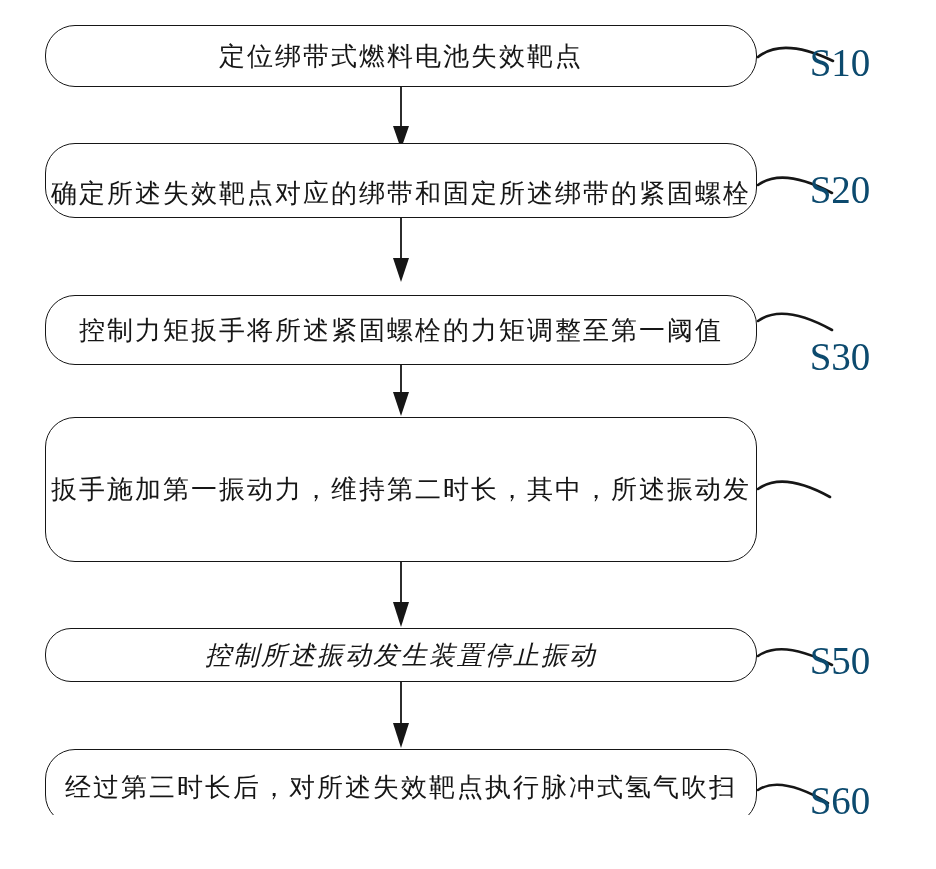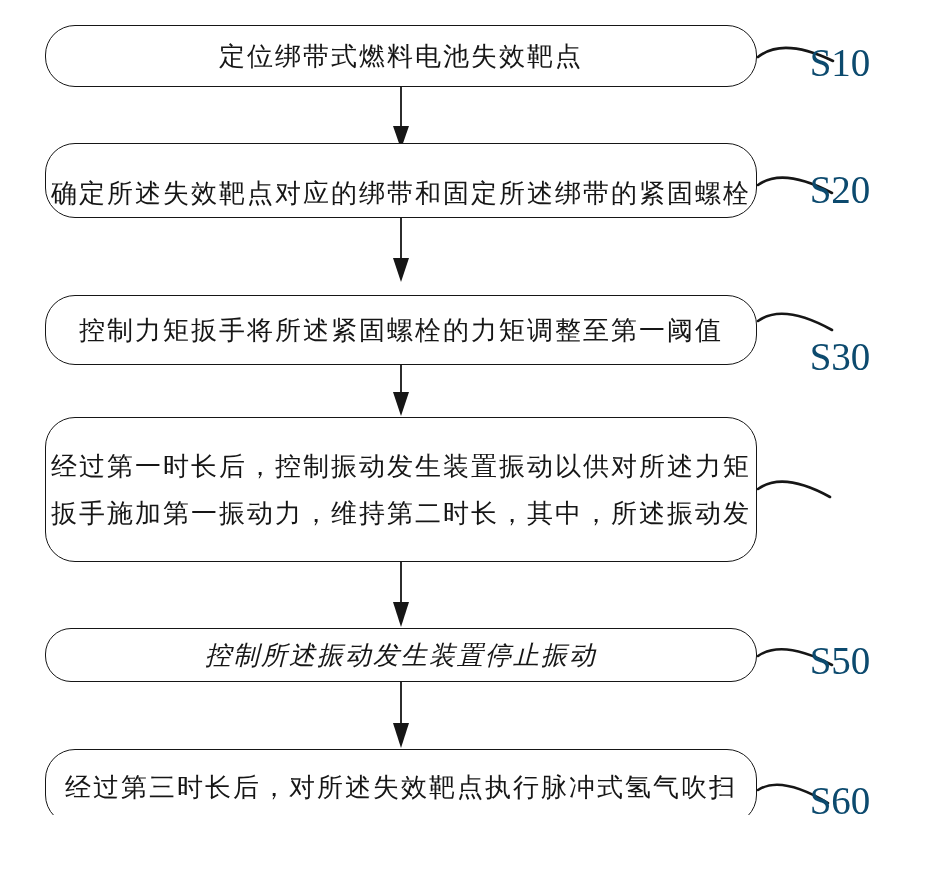--- a/index.html
+++ b/index.html
@@ -110,21 +110,20 @@
 
   <div class="step-box" style="top:143px; height:75px;justify-content:flex-end;">
     <span class="line">确定所述失效靶点对应的绑带和固定所述绑带的紧固螺栓</span>
   </div>
 
   <div class="step-box" style="top:283px; height:70px;margin-top:12px;">
     <span class="line">控制力矩扳手将所述紧固螺栓的力矩调整至第一阈值</span>
   </div>
 
   <div class="step-box" style="top:417px; height:145px;">
-    <span class="line">经过第一时长后，控制振动发生装置振动以供对所述力矩</span>
     <span class="line">扳手施加第一振动力，维持第二时长，其中，所述振动发</span>
   </div>
 
   <div class="step-box" style="top:628px; height:54px; border-radius:26px;font-style:italic;">
     <span class="line">控制所述振动发生装置停止振动</span>
   </div>
 
   <div class="step-box" style="top:749px; height:76px;">
     <span class="line">经过第三时长后，对所述失效靶点执行脉冲式氢气吹扫</span>
   </div>

